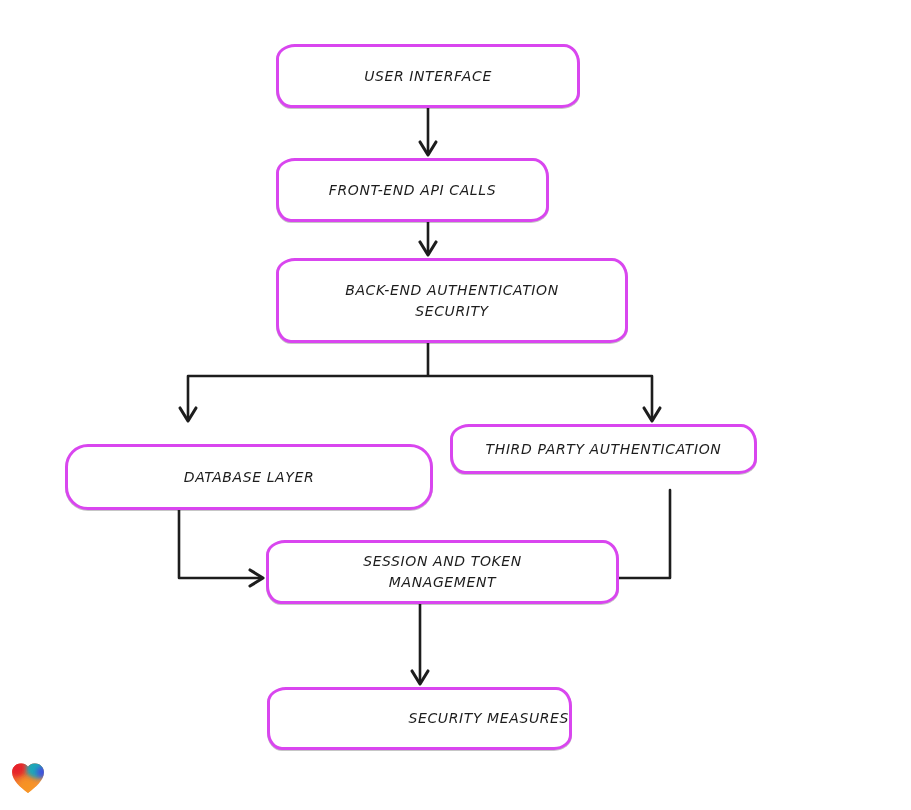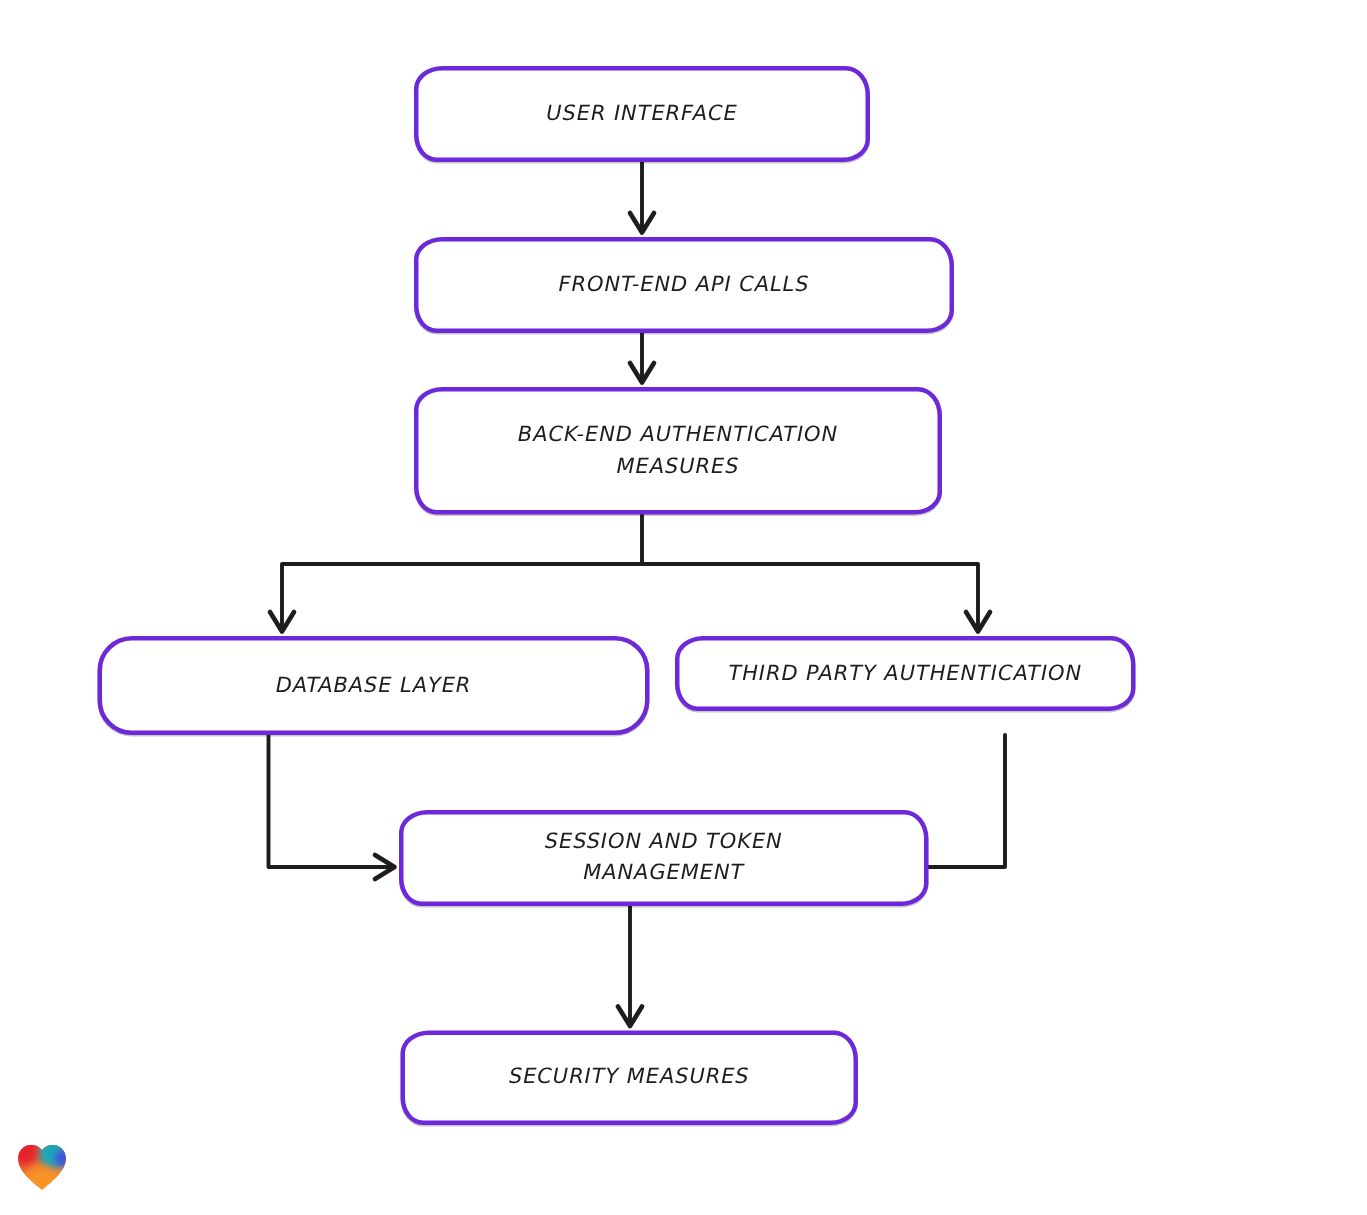--- a/index.html
+++ b/index.html
@@ -32,47 +32,47 @@
     fill: none;
     stroke: #1d1d1d;
     stroke-width: 3.1;
     stroke-linecap: round;
     stroke-linejoin: round;
   }
   .node {
     position: absolute;
     box-sizing: border-box;
     background: #ffffff;
-    border: 3px solid #6d28d9;
+    border: 3px solid #d946ef;
     border-radius: 19px 16px 18px 15px / 15px 19px 15px 18px;
     display: flex;
     flex-direction: column;
     align-items: center;
     justify-content: center;
     text-align: center;
     box-shadow: 0 1px 0 rgba(29,29,29,0.25);
   }
   .node .line {
     display: block;
     font-size: 14px;
     font-style: italic;
     font-weight: 500;
     letter-spacing: 0.6px;
     color: #1d1d1d;
     line-height: 1.5;
     white-space: nowrap;
   }
   
   #node-ui       { left: 276px; top:  44px; width: 304px; height: 64px; }
-  #node-fe       { left: 276px; top: 158px; width: 360px; height: 64px; }
+  #node-fe       { left: 276px; top: 158px; width: 273px; height: 64px; }
   #node-be       { left: 276px; top: 258px; width: 352px; height: 85px; }
-  #node-db       { left:  65px; top: 424px; width: 368px; height: 66px; border-radius: 23px; }
+  #node-db       { left:  65px; top: 444px; width: 368px; height: 66px; border-radius: 23px; }
   #node-tpa      { left: 450px; top: 424px; width: 307px; height: 50px; }
   #node-session  { left: 266px; top: 540px; width: 353px; height: 64px; }
-  #node-security { left: 267px; top: 687px; width: 305px; height: 63px; }
+  #node-security { left: 267px; top: 687px; width: 305px; height: 63px; align-items: flex-end; }
   .watermark {
     position: absolute;
     left: 11px;
     top: 762px;
     width: 34px;
     height: 32px;
   }
 </style>
 </head>
 <body>
@@ -104,21 +104,21 @@
   <div class="node" id="node-ui">
     <span class="line">USER INTERFACE</span>
   </div>
 
   <div class="node" id="node-fe">
     <span class="line">FRONT-END API CALLS</span>
   </div>
 
   <div class="node" id="node-be">
     <span class="line">BACK-END AUTHENTICATION</span>
-    <span class="line">MEASURES</span>
+    <span class="line">SECURITY</span>
   </div>
 
   <div class="node" id="node-db">
     <span class="line">DATABASE LAYER</span>
   </div>
 
   <div class="node" id="node-tpa">
     <span class="line">THIRD PARTY AUTHENTICATION</span>
   </div>
 

